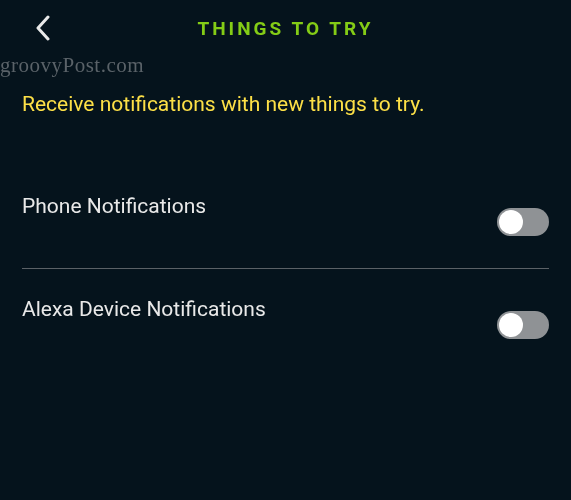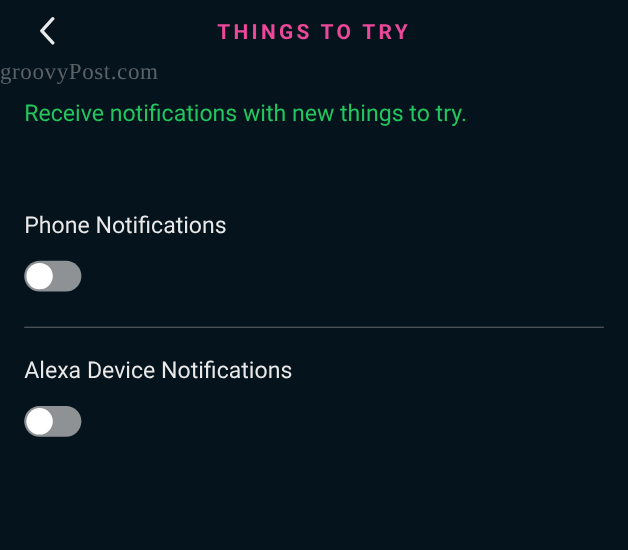--- a/index.html
+++ b/index.html
@@ -34,46 +34,45 @@
       justify-content: center;
       cursor: pointer;
     }
     .back-btn svg {
       stroke: #e9e9e9;
     }
     .title {
       font-size: 19px;
       font-weight: 700;
       letter-spacing: 3px;
-      color: #ec4899;
+      color: #84cc16;
     }
     .watermark {
       text-align: left;
       font-family: Georgia, serif;
       font-size: 21px;
       color: #5a6268;
       margin-top: -3px;
       letter-spacing: 0.5px;
     }
     .subtitle {
       font-size: 21px;
-      color: #22c55e;
+      color: #fde047;
       padding: 14px 22px 0 22px;
       font-weight: 400;
     }
     .settings {
       padding: 0 22px;
       margin-top: 60px;
     }
     .row {
       display: flex;
       align-items: flex-start;
       justify-content: space-between;
       padding: 18px 0;
-      flex-direction: column;
     }
     .row-text {
       flex: 1;
       padding-right: 20px;
     }
     .row-title {
       font-size: 21px;
       color: #e9e9e9;
       margin-bottom: 5px;
       font-weight: 400;

